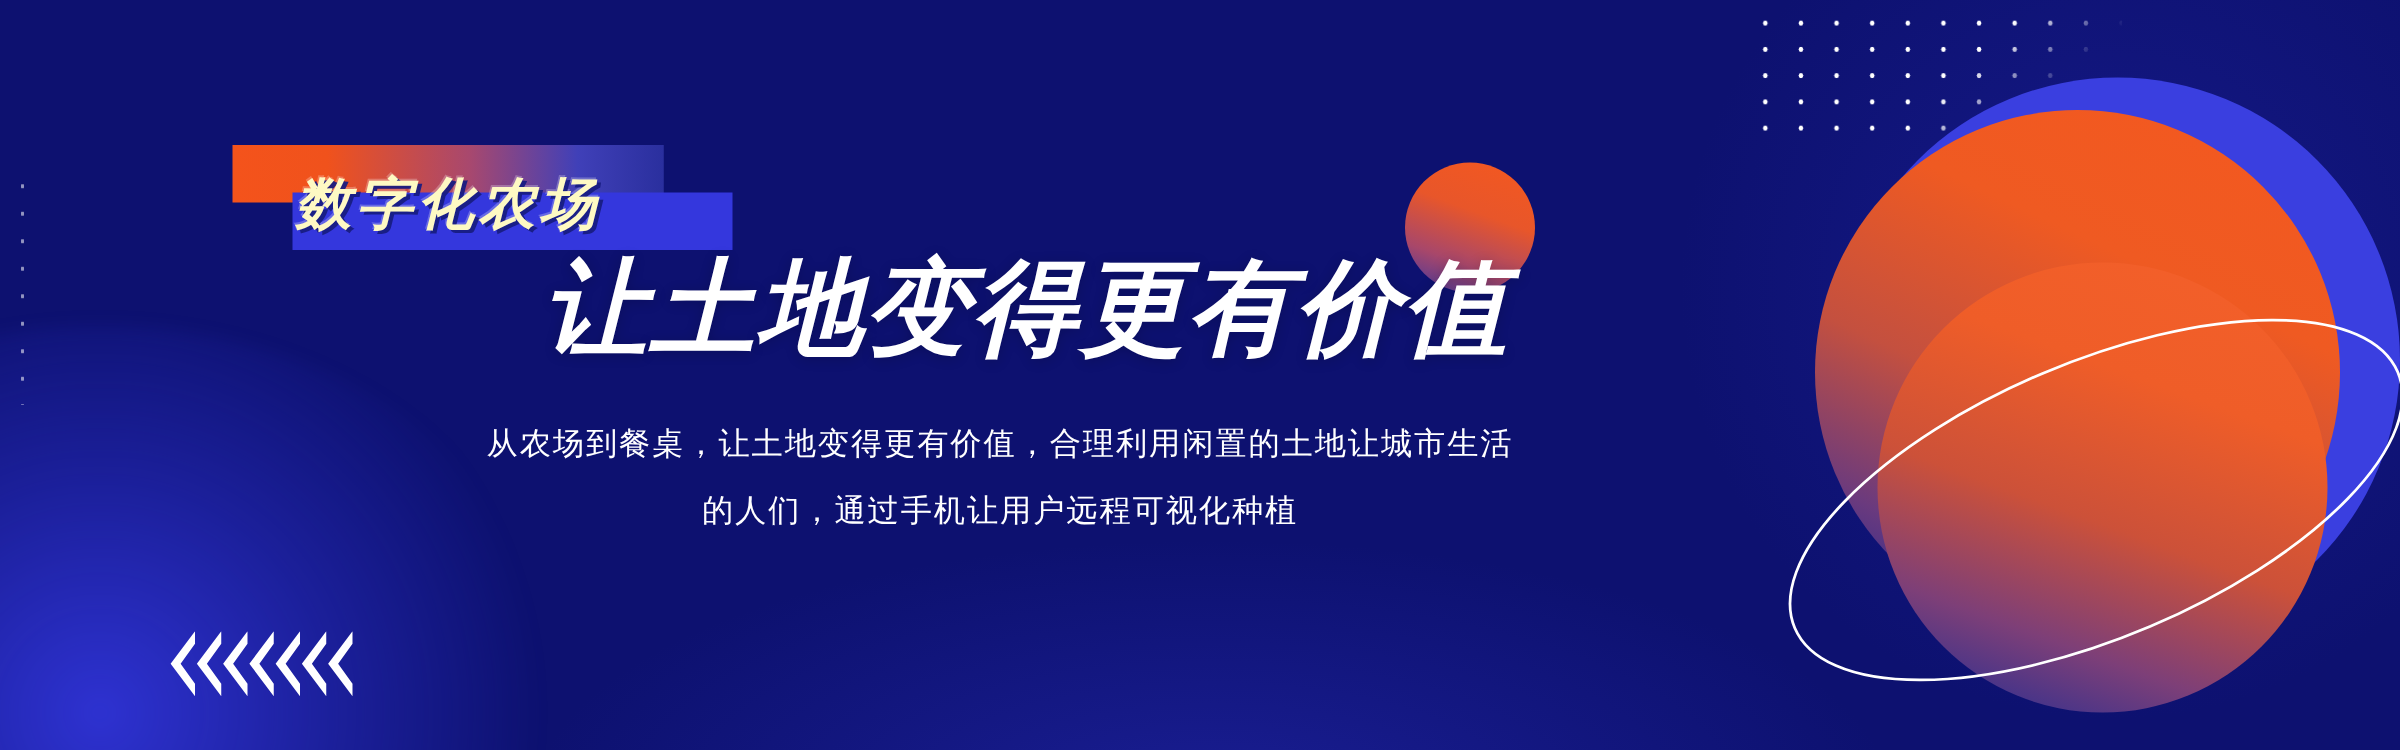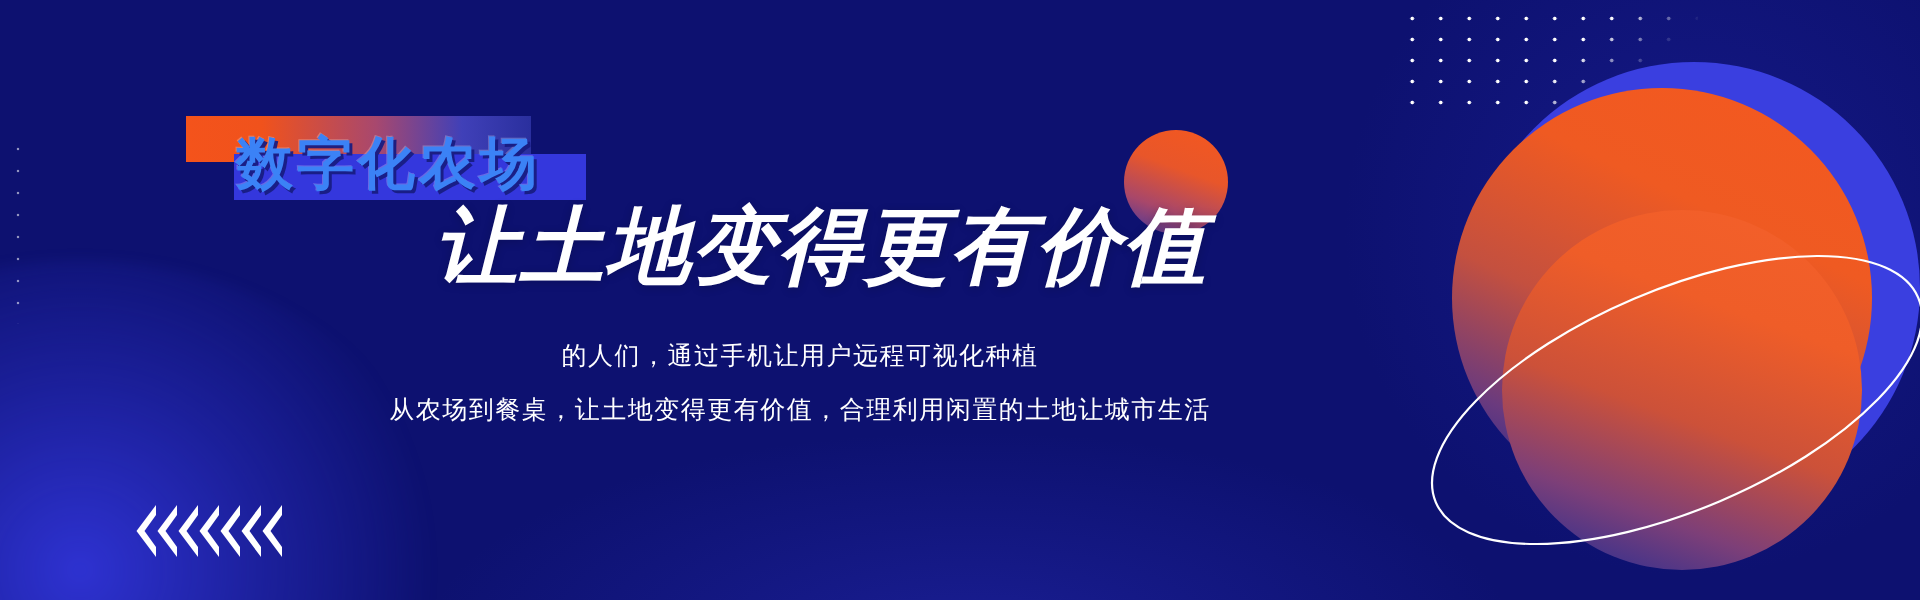--- a/index.html
+++ b/index.html
@@ -73,21 +73,21 @@
   .badge-top{
     position:absolute;left:0;top:0;width:345px;height:46px;
     background:linear-gradient(90deg,#f4531b 0%,#f0521c 22%,#a8486e 55%,#4040b8 80%,#2a2f9e 100%);
   }
   .badge-bot{
     position:absolute;left:48px;top:38px;width:352px;height:46px;
     background:#3437dd;
   }
   .badge-text{
     position:absolute;left:50px;top:16px;width:360px;height:62px;
-    font-size:57px;font-weight:bold;color:#3b82f6;
+    font-size:45px;font-weight:bold;font-style:italic;color:#fef9c3;
     letter-spacing:4px;line-height:62px;white-space:nowrap;
     text-shadow:3px 3px 0 rgba(24,28,130,.95), -1px -1px 0 rgba(255,255,255,.25);
   }
 
   
   .headline{
     position:absolute;left:434px;top:198px;
     font-size:84px;font-weight:bold;font-style:italic;color:#ffffff;
     letter-spacing:2px;line-height:96px;white-space:nowrap;
     text-shadow:0 2px 10px rgba(0,0,0,.18);
@@ -129,22 +129,22 @@
 
   <div class="badge">
     <div class="badge-top"></div>
     <div class="badge-bot"></div>
     <div class="badge-text">数字化农场</div>
   </div>
 
   <div class="headline">让土地变得更有价值</div>
 
   <div class="subtitle">
+    <div>从农场到餐桌，让土地变得更有价值，合理利用闲置的土地让城市生活</div>
     <div>的人们，通过手机让用户远程可视化种植</div>
-    <div>从农场到餐桌，让土地变得更有价值，合理利用闲置的土地让城市生活</div>
   </div>
 
   <div class="chevrons" id="chevrons">
       <svg width="21" height="52" viewBox="0 0 21 52">
         <path d="M20 0 L20 10 L8.5 26 L20 42 L20 52 L0.5 26 Z" fill="#ffffff"></path>
       </svg>
       <svg width="21" height="52" viewBox="0 0 21 52">
         <path d="M20 0 L20 10 L8.5 26 L20 42 L20 52 L0.5 26 Z" fill="#ffffff"></path>
       </svg>
       <svg width="21" height="52" viewBox="0 0 21 52">

